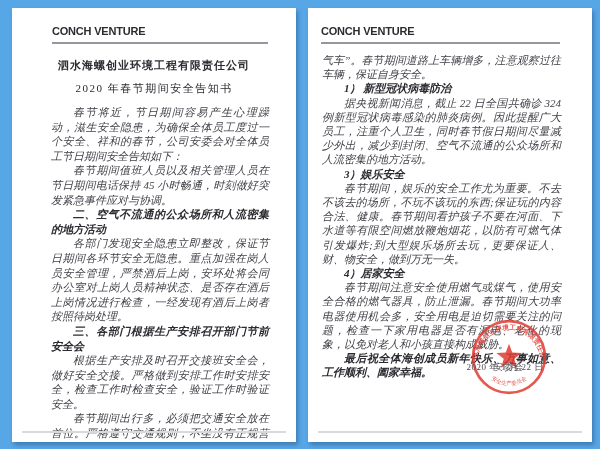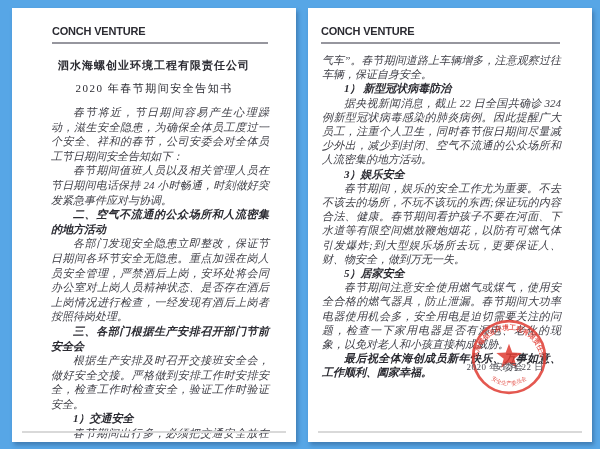--- a/index.html
+++ b/index.html
@@ -94,42 +94,41 @@
   <div class="page page-left">
     <div class="logo-row">
       <span class="logo">CONCH VENTURE</span>
     </div>
     <div class="title-block">
       <div class="doc-title">泗水海螺创业环境工程有限责任公司</div>
       <div class="doc-subtitle">2020 年春节期间安全告知书</div>
     </div>
     <div class="content">
         <div class="para s-p">春节将近，节日期间容易产生心理躁动，滋生安全隐患，为确保全体员工度过一个安全、祥和的春节，公司安委会对全体员工节日期间安全告知如下：</div>
-        <div class="para s-p">春节期间值班人员以及相关管理人员在节日期间电话保持 24 小时畅通，时刻做好突发紧急事件应对与协调。</div>
+        <div class="para s-p">春节期间值班人员以及相关管理人员在节日期间电话保持 45 小时畅通，时刻做好突发紧急事件应对与协调。</div>
         <div class="para s-h">二、空气不流通的公众场所和人流密集的地方活动</div>
         <div class="para s-p">各部门发现安全隐患立即整改，保证节日期间各环节安全无隐患。重点加强在岗人员安全管理，严禁酒后上岗，安环处将会同办公室对上岗人员精神状态、是否存在酒后上岗情况进行检查，一经发现有酒后上岗者按照待岗处理。</div>
         <div class="para s-h">三、各部门根据生产安排召开部门节前安全会</div>
         <div class="para s-p">根据生产安排及时召开交接班安全会，做好安全交接。严格做到安排工作时安排安全，检查工作时检查安全，验证工作时验证安全。</div>
-        <div class="para s-h">1）交通安全</div>
         <div class="para s-p">春节期间出行多，必须把交通安全放在首位。严格遵守交通规则，不坐没有正规营运手续的黑车;上车不挤不抢不起哄，乘车不携带违禁物品。驾车出行，不得酒驾，做到“喝酒不开车，开车不喝酒”。不违章驾驶，不开“英雄车、斗</div>
       </div>
     <div class="footer-rule"></div>
   </div>
 
   <div class="page page-right">
     <div class="logo-row">
       <span class="logo">CONCH VENTURE</span>
     </div>
     <div class="content">
         <div class="para s-n">气车”。春节期间道路上车辆增多，注意观察过往车辆，保证自身安全。</div>
         <div class="para s-h">1）  新型冠状病毒防治</div>
         <div class="para s-p">据央视新闻消息，截止 22 日全国共确诊 324 例新型冠状病毒感染的肺炎病例。因此提醒广大员工，注重个人卫生，同时春节假日期间尽量减少外出，减少到封闭、空气不流通的公众场所和人流密集的地方活动。</div>
         <div class="para s-h">3）娱乐安全</div>
         <div class="para s-p">春节期间，娱乐的安全工作尤为重要。不去不该去的场所，不玩不该玩的东西;保证玩的内容合法、健康。春节期间看护孩子不要在河面、下水道等有限空间燃放鞭炮烟花，以防有可燃气体引发爆炸;到大型娱乐场所去玩，更要保证人、财、物安全，做到万无一失。</div>
-        <div class="para s-h">5）居家安全</div>
+        <div class="para s-h">4）居家安全</div>
         <div class="para s-p">春节期间注意安全使用燃气或煤气，使用安全合格的燃气器具，防止泄漏。春节期间大功率电器使用机会多，安全用电是迫切需要关注的问题，检查一下家用电器是否有漏电、老化的现象，以免对老人和小孩直接构成威胁。</div>
         <div class="para s-b">最后祝全体海创成员新年快乐、万事如意、工作顺利、阖家幸福。</div>
       </div>
 
     <div class="stamp-area">
       <svg class="seal-svg" width="78" height="78" viewBox="0 0 100 100">
         <circle cx="50" cy="50" r="46" fill="none" stroke="#e03b32" stroke-width="3.5"></circle>
         <path id="sealTopArc" d="M 9,56 A 41,41 0 1 1 91,56" fill="none"></path>
         <path id="sealBottomArc" d="M 16,64 A 37,37 0 0 0 84,64" fill="none"></path>
         <text font-size="8.6" fill="#e03b32" font-weight="bold" font-family="Liberation Serif, DejaVu Serif, serif">

